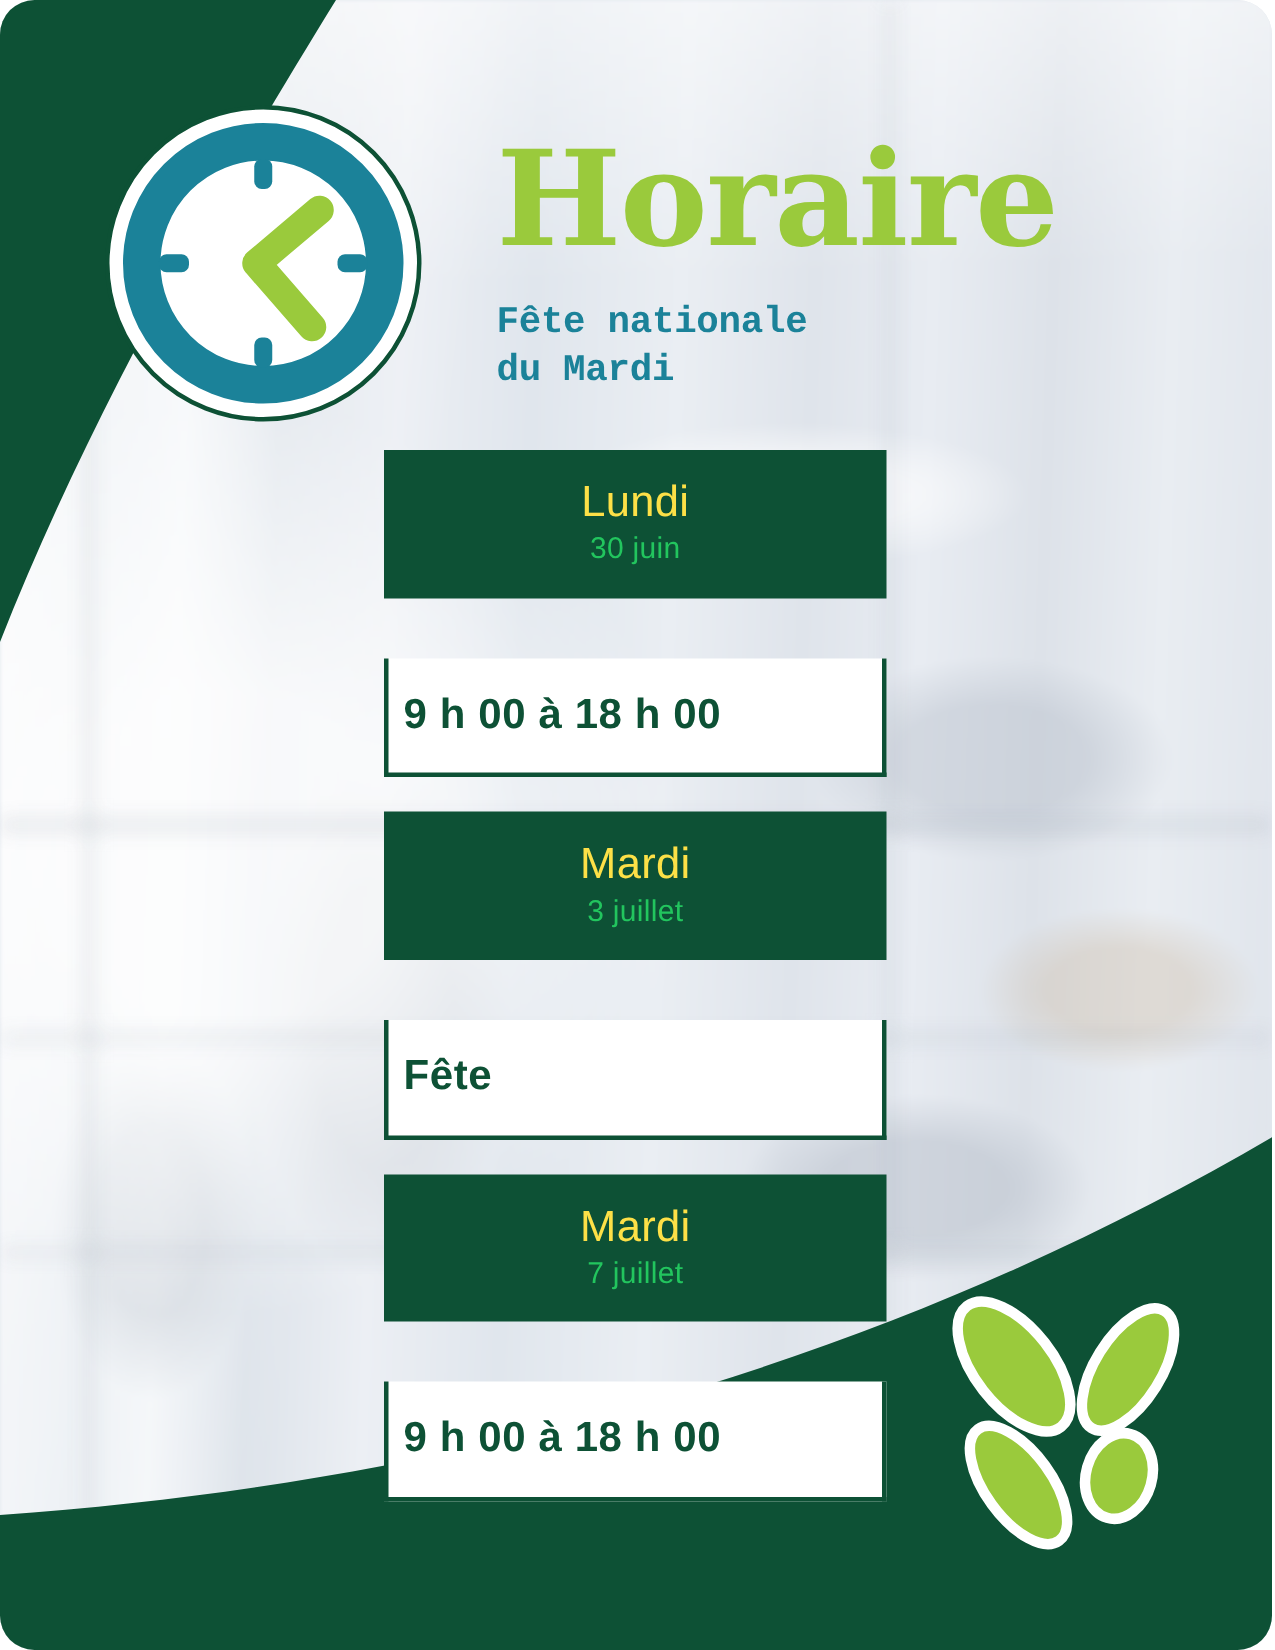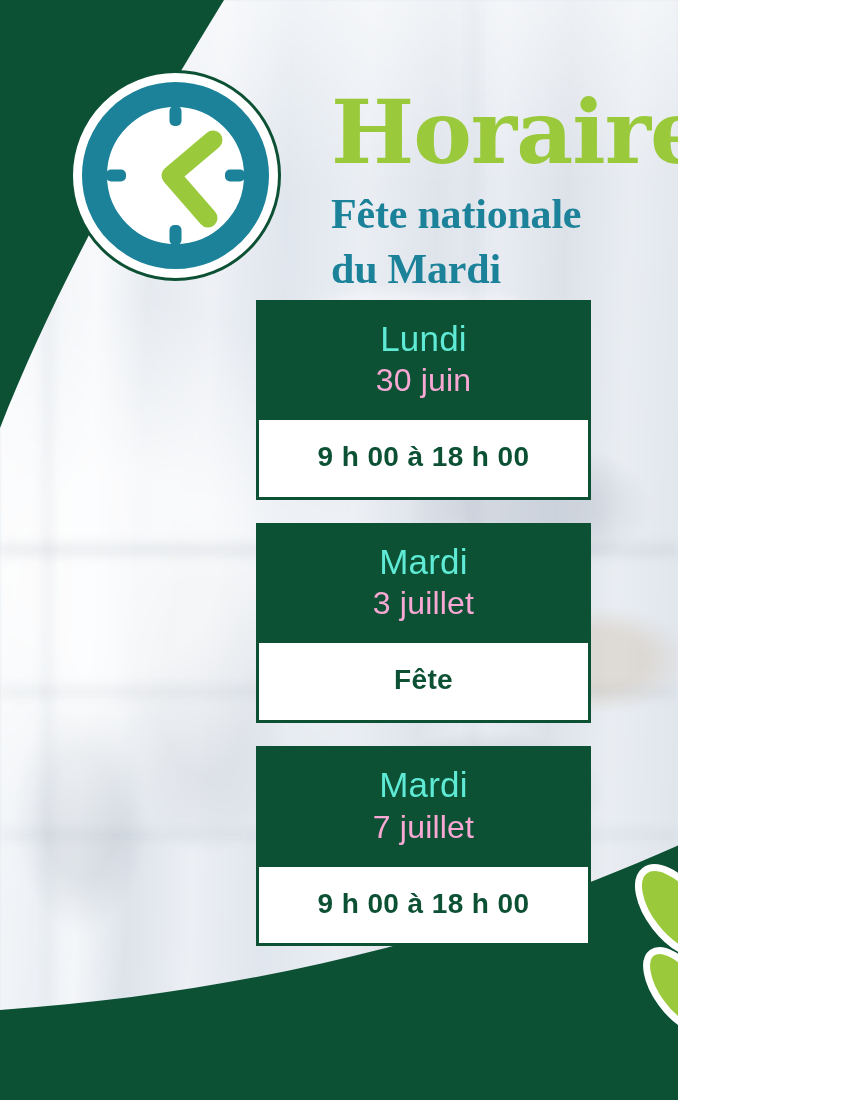--- a/index.html
+++ b/index.html
@@ -6,23 +6,24 @@
 
   html, body {
     width:850px; height:1100px;
     overflow:hidden;
     background:#ffffff;
     font-family:"Liberation Sans", sans-serif;
   }
 
   #poster {
     position:relative;
-    width:678px; height:1100px;
+    width:848px; height:1100px;
     overflow:hidden;
     background:#e3e8ee;
+    border-radius:23px;
   }
 
   
   .bg-photo {
     position:absolute; inset:0;
     background-color:#dfe5ec;
     background-image:
       linear-gradient(100deg, rgba(255,255,255,.85) 0%, rgba(255,255,255,0) 34%),
       linear-gradient(178deg, rgba(255,255,255,.55) 0%, rgba(255,255,255,0) 18%),
       radial-gradient(circle at 18% 52%, rgba(255,255,255,.75) 0 12%, rgba(255,255,255,0) 34%),
@@ -71,64 +72,65 @@
   }
   .title {
     font-family:"DejaVu Serif", serif;
     font-weight:700;
     font-size:88px;
     line-height:.92;
     letter-spacing:-1px;
     color:#9ACA3C;
   }
   .subtitle {
-    margin-top:14px;
-    font-family:Liberation Serif, serif;
+    margin-top:26px;
+    font-family:Liberation Mono, monospace;
     font-weight:700;
-    font-size:42px;
+    font-size:25px;
     line-height:1.30;
     letter-spacing:-.2px;
     color:#1B8299;
   }
 
   
   .cards {
     position:absolute;
     left:256px; top:300px;
     width:335px;
   }
   .card { margin-bottom:23px; }
   .card:last-child { margin-bottom:0; }
 
   .card-head {
     background:#0D5135;
     padding:18px 10px 20px;
     text-align:center;
   }
   .card-day {
-    color:#5eead4;
-    font-size:35px;
+    color:#fde047;
+    font-size:29px;
     font-weight:400;
     line-height:1.18;
     letter-spacing:.2px;
   }
   .card-date {
-    color:#f9a8d4;
-    font-size:32px;
+    color:#22c55e;
+    font-size:20px;
     font-weight:400;
     line-height:1.22;
     letter-spacing:.2px;
     margin-top:2px;
   }
   .card-body {
     background:#ffffff;
     border:3px solid #0D5135;
     border-top:none;
     padding:22px 10px 24px;
-    text-align:center;
+    text-align:left;
+    margin-top:40px;
   }
   .card-hours {
     color:#0D5135;
     font-size:28px;
     font-weight:600;
     letter-spacing:.4px;
     line-height:1.1;
   }
 
   

